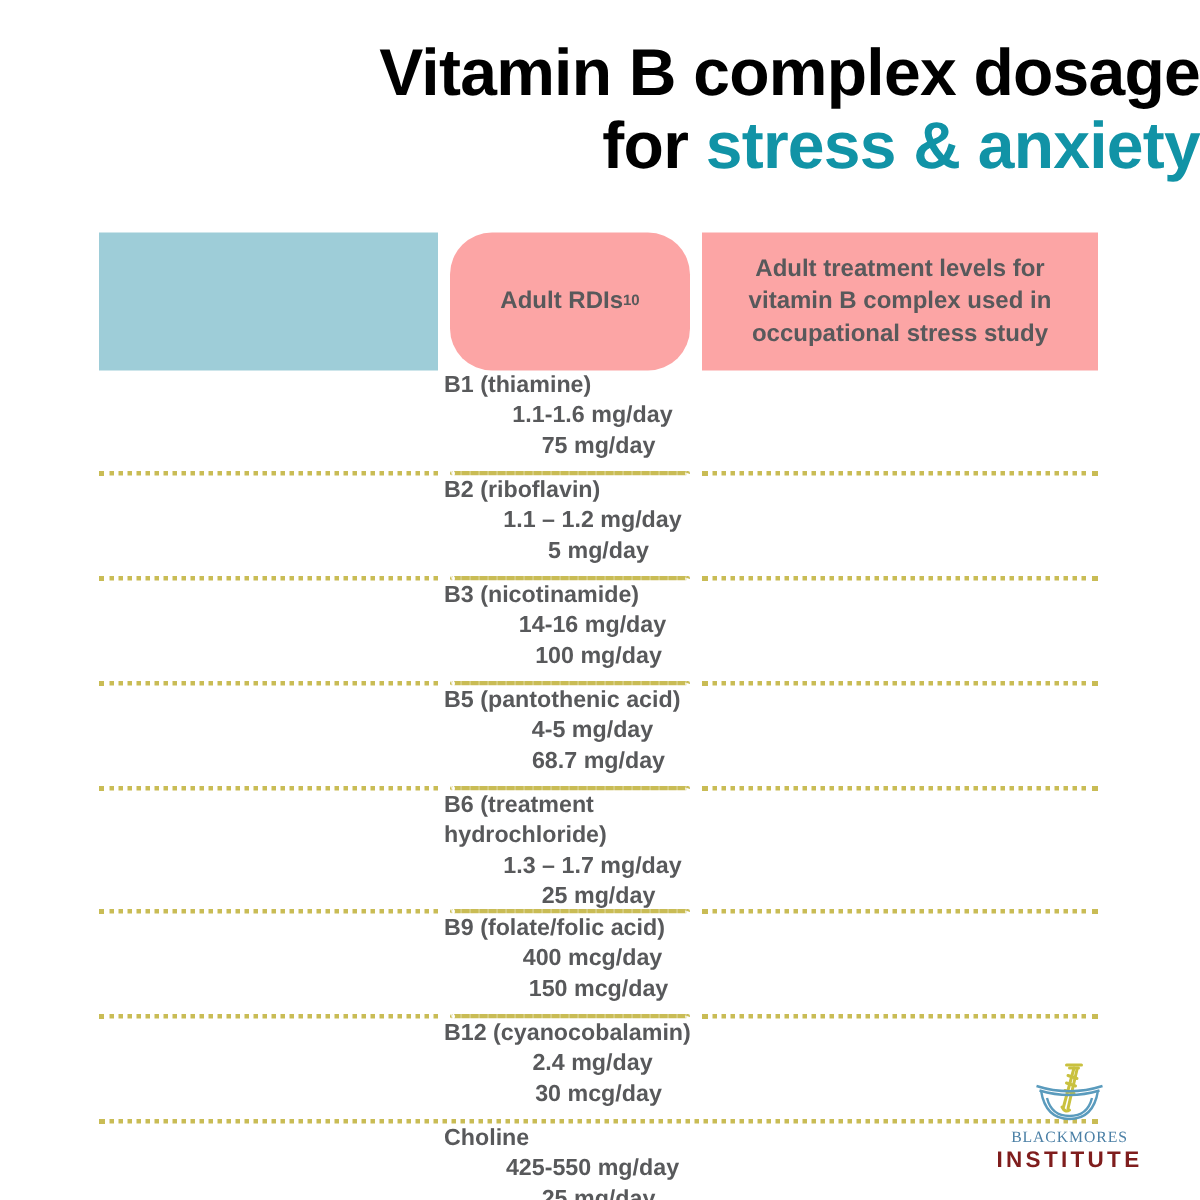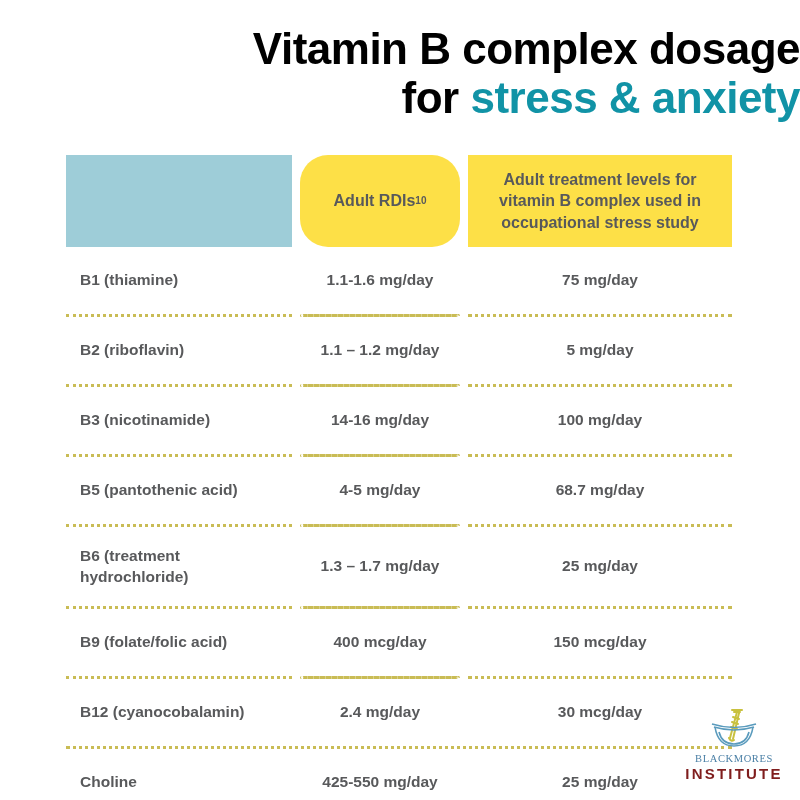--- a/index.html
+++ b/index.html
@@ -46,21 +46,21 @@
   }
   .cell {
     box-sizing: border-box;
   }
   .c1 { width: 226px; margin-right: 8px; }
   .c2 { width: 160px; margin-right: 8px; border-radius: 28px; }
   .c3 { width: 264px; }
 
   
   .header-row .cell {
-    background: #fde047;
+    background: #fca5a5;
     height: 92px;
     display: flex;
     align-items: center;
     justify-content: center;
     text-align: center;
     color: #58595b;
     font-size: 16px;
     font-weight: bold;
     line-height: 1.35;
     padding: 0 10px;
@@ -68,20 +68,21 @@
   .header-row .c1 { background: #9ecdd8; }
   .sup {
     font-size: 10px;
     vertical-align: super;
     font-weight: bold;
   }
 
   
   .data-row {
     align-items: center;
+    flex-direction: column;
   }
   .data-row .cell {
     color: #58595b;
     font-size: 15.5px;
     font-weight: bold;
     line-height: 1.32;
     display: flex;
     align-items: center;
   }
   .data-row .c1 {
@@ -111,21 +112,21 @@
   .sep.c3 { width: 264px; }
   .sep-full {
     width: 666px;
     height: 0;
     border-top: 3px dotted #c9bc55;
   }
 
   
   .logo {
     position: absolute;
-    left: 684px;
+    left: 663px;
     top: 708px;
     width: 100px;
     text-align: center;
   }
   .logo-mark { display: block; margin: 0 auto; }
   .logo-brand {
     font-family: "Liberation Serif", serif;
     font-size: 10.5px;
     letter-spacing: 0.6px;
     color: #4a7fa5;

